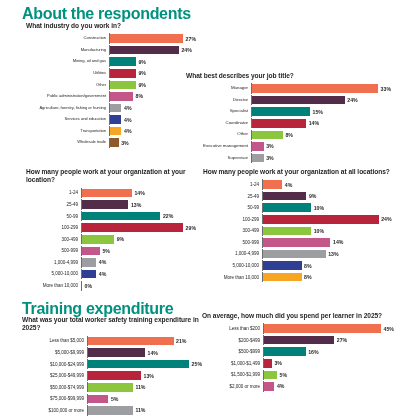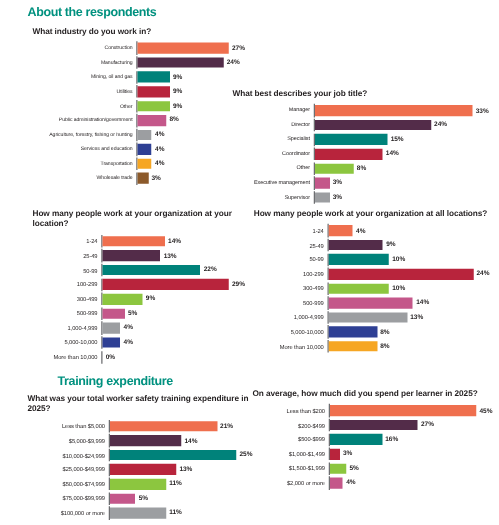--- a/index.html
+++ b/index.html
@@ -15,21 +15,21 @@
     color: #231f20;
     overflow: hidden;
   }
   .canvas {
     position: absolute;
     inset: 0;
     background: #ffffff;
   }
   .section-header {
     position: absolute;
-    font-size: 10px;
+    font-size: 16px;
     font-weight: bold;
     color: #00917f;
     letter-spacing: -0.3px;
     white-space: nowrap;
   }
   .chart {
     position: absolute;
   }
   .chart-title {
     font-size: 6.6px;
@@ -74,21 +74,21 @@
   .bar-value {
     font-size: 5.2px;
     font-weight: bold;
     color: #231f20;
     margin-left: 2.6px;
     white-space: nowrap;
   }
 
   
   #header-respondents { left: 22px; top: 5px; }
-  #header-training    { left: 22px; top: 300px; margin-left: 24px; }
+  #header-training    { left: 22px; top: 300px; }
 
   #chart-industry   { left: 26px;  top: 22px;  width: 170px; }
   #chart-jobtitle   { left: 186px; top: 72px;  width: 205px; }
   #chart-location   { left: 26px;  top: 168px; width: 170px; }
   #chart-alllocs    { left: 203px; top: 168px; width: 190px; }
   #chart-expenditure{ left: 22px;  top: 316px; width: 180px; }
   #chart-perlearner { left: 202px; top: 312px; width: 192px; }
 
   #chart-industry    .row-label { width: 80px; }
   #chart-jobtitle    .row-label { width: 62px; }

